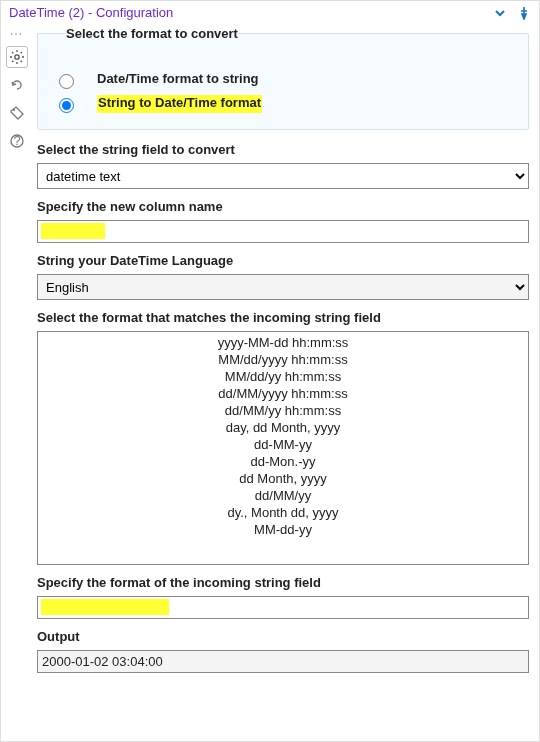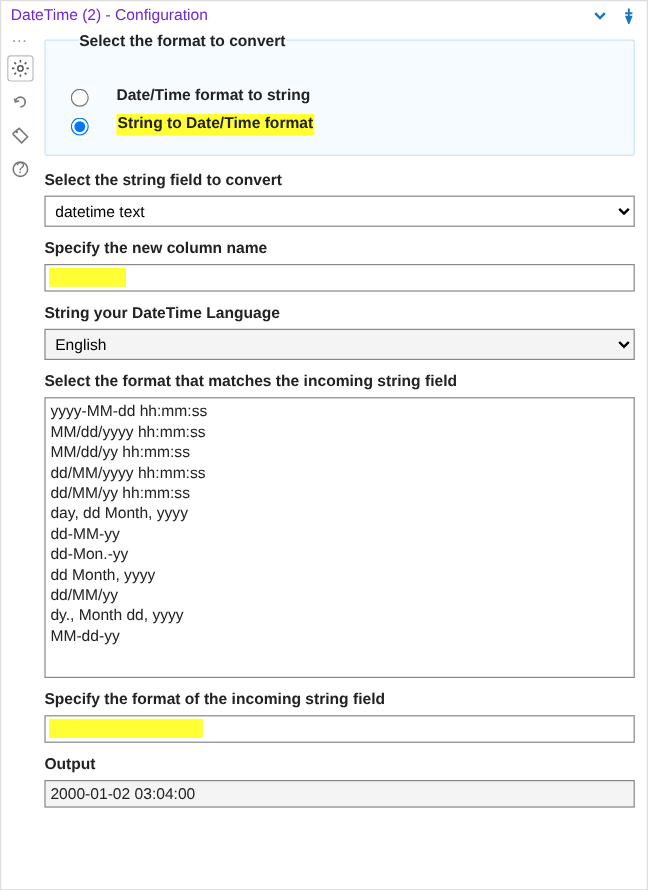--- a/index.html
+++ b/index.html
@@ -20,21 +20,21 @@
   .radio-row input { width:15px; height:15px; }
   .hl { background:#ffff33; padding:0 1px; }
   .hl-input-wrap { position:relative; }
   .hl-mark { position:absolute; left:4px; top:3px; height:16px; background:#ffff33; pointer-events:none; }
   .lbl { font-weight:bold; margin:4px 0 6px 0; }
   .lbl.sm { margin-top:10px; }
   select, input[type=text] { width:100%; border:1px solid #888; background:#fff; padding:3px 4px; font-size:13px; }
   select { height:26px; }
   .select-grey { background:#f4f4f4; }
   .listbox { width:100%; height:234px; border:1px solid #888; overflow-y:scroll; padding:2px 4px; line-height:17px; font-size:13px; background:#fff; }
-  .listbox div { white-space:nowrap; cursor:default; }
+  .listbox div { white-space:nowrap; cursor:default;text-align:center; }
   .cols2 { display:flex; gap:22px; margin-top:10px; }
   .col { flex:1; }
   .col .lbl { margin-top:0; }
   input[readonly] { background:#f4f4f4; color:#222; }
 </style>
 </head>
 <body>
 
 <div class="header">
   <span class="title">DateTime (2) - Configuration</span>

